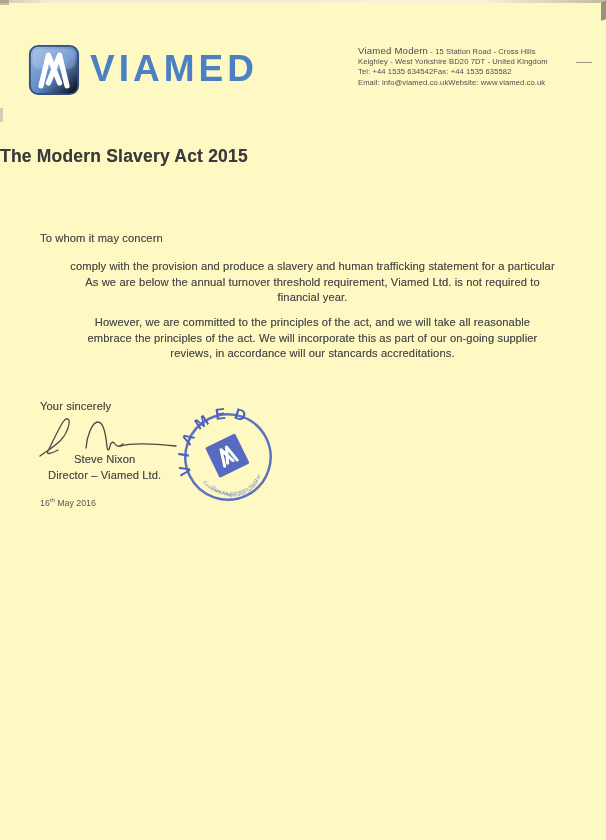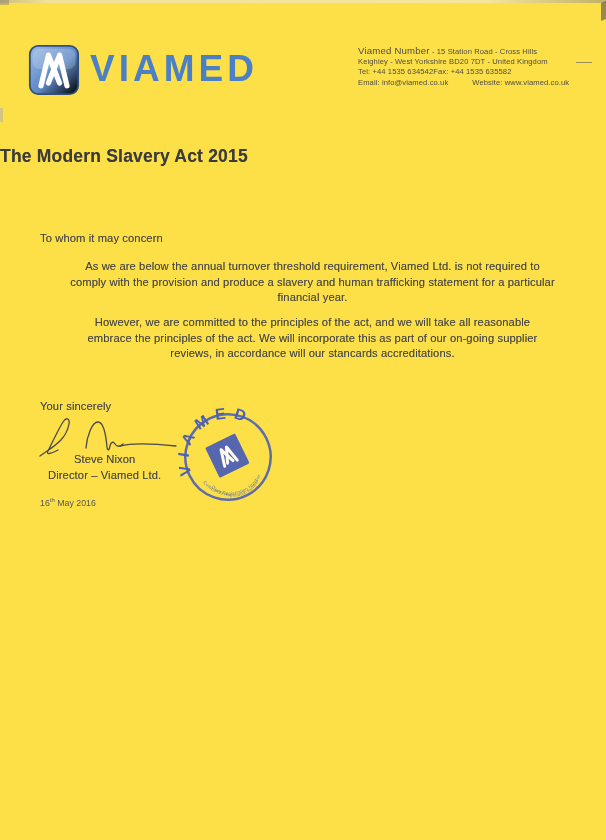--- a/index.html
+++ b/index.html
@@ -1,18 +1,18 @@
 <!DOCTYPE html>
 <html><head>
 <meta charset="utf-8">
 <style>
   html,body{margin:0;padding:0;background:#e9e7e2;}
   .page{
     position:relative;width:606px;height:840px;margin:0 auto;
-    background:#fde047;overflow:hidden;
+    background:#fef9c3;overflow:hidden;
     font-family:"Liberation Sans","DejaVu Sans",sans-serif;
     color:#474747;
   }
   
   .edge-top{position:absolute;top:0;left:0;width:606px;height:3px;
     background:linear-gradient(to right,#a8a49b,#e6e4dd 8%,#edebe4 80%,#8f8b83);opacity:.55;}
   .corner-tr{position:absolute;top:2px;right:0;width:5px;height:18px;background:#5f5b54;opacity:.65;
     transform:skewY(-20deg);}
   .corner-tl{position:absolute;top:0;left:0;width:9px;height:5px;background:#85817a;opacity:.5;}
   .edge-left-mark{position:absolute;top:108px;left:0;width:3px;height:14px;background:#b5b1a8;opacity:.6;}
@@ -23,21 +23,21 @@
     position:absolute;left:90px;top:48px;
     font-size:37px;font-weight:bold;letter-spacing:4px;
     color:#4b80c5;font-stretch:semi-condensed;
   }
   .addr{
     position:absolute;left:358px;top:46px;width:238px;
     font-size:7.6px;line-height:10.2px;color:#4c4c4c;letter-spacing:.1px;
   }
   .addr .company{font-size:9.6px;letter-spacing:.2px;}
   .addr .telfax{display:flex;justify-content:flex-start;}
-  .addr .emailweb{display:flex;gap:24px;}
+  .addr .emailweb{display:flex;gap:0;}
   .addr-dash{position:absolute;left:576px;top:62px;width:16px;height:1px;background:#6b6b6b;opacity:.7;}
 
   
   .title{
     position:absolute;left:0;top:146px;width:606px;
     font-size:17.5px;font-weight:bold;color:#3b3b3b;letter-spacing:.2px;
     text-shadow:0 0 .5px rgba(59,59,59,.55);
   }
   .bodytext{font-size:11.2px;line-height:15.5px;letter-spacing:.1px;
     text-shadow:0 0 .4px rgba(71,71,71,.5);text-align:center;}
@@ -79,41 +79,41 @@
         <polyline points="14,45 22,12 34,42"></polyline>
         <polyline points="42,45 34,12 22,42"></polyline>
       </g>
     </svg>
   </div>
 
   <div class="wordmark">VIAMED</div>
 
   <div class="addr">
     <div>
-      <span class="company">Viamed Number</span><span> - 15 Station Road - Cross Hills</span>
+      <span class="company">Viamed Modern</span><span> - 15 Station Road - Cross Hills</span>
     </div>
     <div>Keighley - West Yorkshire BD20 7DT - United Kingdom</div>
     <div class="telfax">
       <span>Tel: +44 1535 634542</span>
       <span>Fax: +44 1535 635582</span>
     </div>
     <div class="emailweb">
       <span>Email: info@viamed.co.uk</span>
       <span>Website: www.viamed.co.uk</span>
     </div>
   </div>
   <div class="addr-dash"></div>
 
   <div class="title">The Modern Slavery Act 2015</div>
 
   <div class="bodytext salutation">To whom it may concern</div>
 
   <div class="bodytext para1">
+    <div>comply with the provision and produce a slavery and human trafficking statement for a particular</div>
     <div>As we are below the annual turnover threshold requirement, Viamed Ltd. is not required to</div>
-    <div>comply with the provision and produce a slavery and human trafficking statement for a particular</div>
     <div>financial year.</div>
   </div>
 
   <div class="bodytext para2">
     <div>However, we are committed to the principles of the act, and we will take all reasonable</div>
     <div>embrace the principles of the act. We will incorporate this as part of our on-going supplier</div>
     <div>reviews, in accordance will our stancards accreditations.</div>
   </div>
 
   <div class="bodytext closing">Your sincerely</div>

